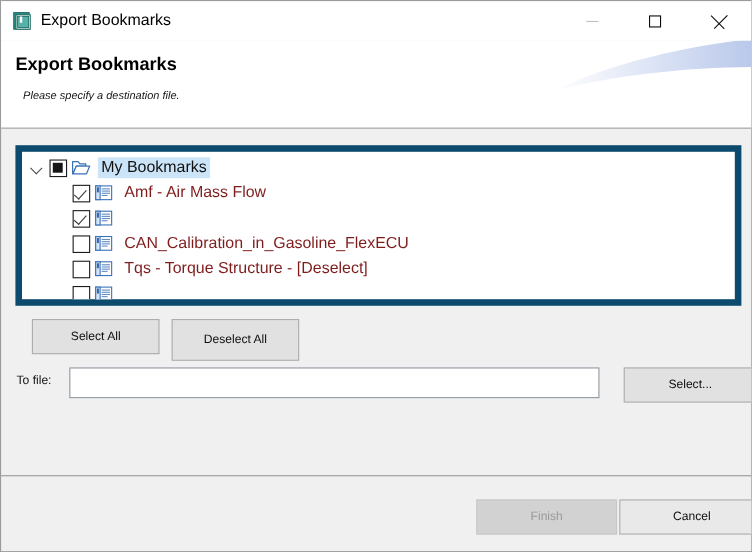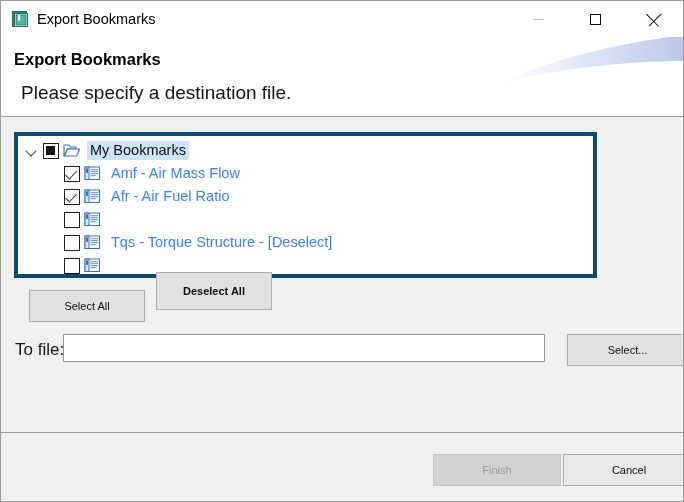--- a/index.html
+++ b/index.html
@@ -108,32 +108,33 @@
     left: 13px; top: 13px;
     font-size: 16.5px;
     font-weight: bold;
     color: #000000;
     letter-spacing: 0px;
     white-space: nowrap;
   }
   #header-subtitle {
     position: absolute;
     left: 20px; top: 45px;
-    font-size: 19px;
+    font-size: 10px;
     color: #141414;
     white-space: nowrap;
+    font-style: italic;
   }
 
   
   #tree-panel {
     position: absolute;
     left: 13px; top: 132px;
-    width: 583px; height: 146px;
+    width: 660px; height: 146px;
     background: #ffffff;
-    border: 4px solid #0c4a6e;
+    border: 6px solid #0c4a6e;
     overflow: hidden;
     text-align: center;
   }
   .tree-row {
     position: relative;
     height: 23px;
     display: flex;
     align-items: center;
     white-space: nowrap;
   }
@@ -184,21 +185,21 @@
 
   .icon-slot {
     flex: 0 0 19px;
     width: 19px; height: 16px;
     margin-right: 5px;
     display: flex;
     align-items: center;
   }
   .row-label {
     font-size: 14.5px;
-    color: #3b82f6;
+    color: #7f1d1d;
     line-height: 19px;
     padding: 0 3px;
   }
   #tree-root .row-label {
     background: #cce4f7;
     color: #101010;
   }
 
   
   .btn {
@@ -209,32 +210,32 @@
     font-size: 11px;
     color: #0e0e0e;
     display: flex;
     align-items: center;
     justify-content: center;
     padding: 15px;
     cursor: default;
     margin-left: 14px;
   }
   #btn-select-all   { left: 14px;  top: 290px; width: 116px; height: 27px; }
-  #btn-deselect-all { left: 141px; top: 272px; width: 116px; height: 38px; font-weight: bold; }
+  #btn-deselect-all { left: 141px; top: 290px; width: 116px; height: 38px; }
   #btn-browse       { left: 552px; top: 334px; width: 121px; height: 28px; }
   #btn-finish       { left: 418px; top: 454px; width: 128px; height: 28px;
                       background: #d2d2d2; border-color: #c8c8c8; color: #9a9a9a; }
   #btn-cancel       { left: 548px; top: 454px; width: 132px; height: 28px;
                       background: #e9e9e9; border-color: #adadad; }
 
   
   #tofile-label {
     position: absolute;
     left: 14px; top: 340px;
-    font-size: 17px;
+    font-size: 11px;
     color: #141414;
     white-space: nowrap;
   }
   #tofile-input {
     position: absolute;
     left: 62px; top: 334px;
     width: 482px; height: 28px;
     background: #ffffff;
     border: 1px solid #8d949d;
     font-family: "Liberation Sans", sans-serif;
@@ -331,36 +332,36 @@
         <svg width="17" height="15" viewBox="0 0 17 15">
           <rect x="1" y="1" width="14.5" height="12.5" fill="#ffffff" stroke="#3a72b8" stroke-width="1"></rect>
           <rect x="1" y="1" width="4" height="12.5" fill="#d8e6f7" stroke="#3a72b8" stroke-width="1"></rect>
           <rect x="2.1" y="2.3" width="1.8" height="4.6" fill="#2f62a8"></rect>
           <rect x="6.4" y="3.2" width="7.6" height="1" fill="#5f8dc4"></rect>
           <rect x="6.4" y="5.2" width="7.6" height="1" fill="#5f8dc4"></rect>
           <rect x="6.4" y="7.2" width="7.6" height="1" fill="#5f8dc4"></rect>
           <rect x="6.4" y="9.2" width="5.4" height="1" fill="#5f8dc4"></rect>
         </svg>
       </span>
-      <span class="row-label">Afr - Air Fuel Ratio</span>
     </div>
 
     <div class="tree-row tree-child">
       <span class="cbox"></span>
       <span class="icon-slot">
         <svg width="17" height="15" viewBox="0 0 17 15">
           <rect x="1" y="1" width="14.5" height="12.5" fill="#ffffff" stroke="#3a72b8" stroke-width="1"></rect>
           <rect x="1" y="1" width="4" height="12.5" fill="#d8e6f7" stroke="#3a72b8" stroke-width="1"></rect>
           <rect x="2.1" y="2.3" width="1.8" height="4.6" fill="#2f62a8"></rect>
           <rect x="6.4" y="3.2" width="7.6" height="1" fill="#5f8dc4"></rect>
           <rect x="6.4" y="5.2" width="7.6" height="1" fill="#5f8dc4"></rect>
           <rect x="6.4" y="7.2" width="7.6" height="1" fill="#5f8dc4"></rect>
           <rect x="6.4" y="9.2" width="5.4" height="1" fill="#5f8dc4"></rect>
         </svg>
       </span>
+      <span class="row-label">CAN_Calibration_in_Gasoline_FlexECU</span>
     </div>
 
     <div class="tree-row tree-child">
       <span class="cbox"></span>
       <span class="icon-slot">
         <svg width="17" height="15" viewBox="0 0 17 15">
           <rect x="1" y="1" width="14.5" height="12.5" fill="#ffffff" stroke="#3a72b8" stroke-width="1"></rect>
           <rect x="1" y="1" width="4" height="12.5" fill="#d8e6f7" stroke="#3a72b8" stroke-width="1"></rect>
           <rect x="2.1" y="2.3" width="1.8" height="4.6" fill="#2f62a8"></rect>
           <rect x="6.4" y="3.2" width="7.6" height="1" fill="#5f8dc4"></rect>

